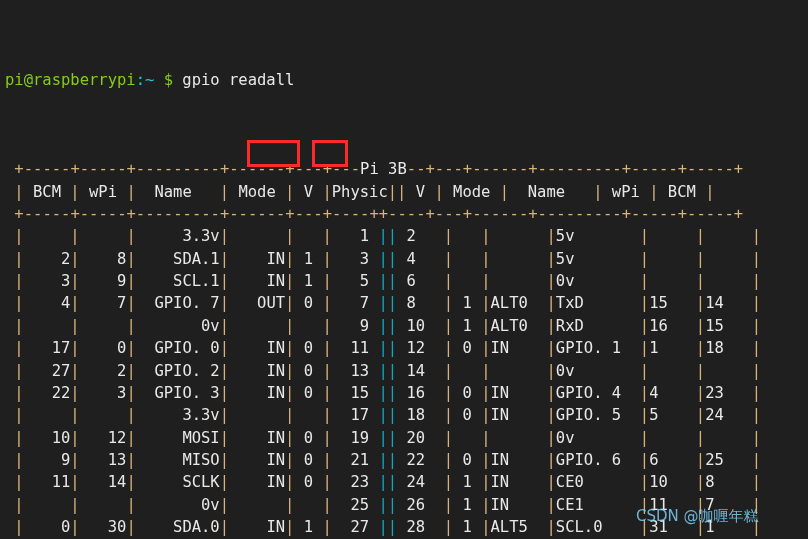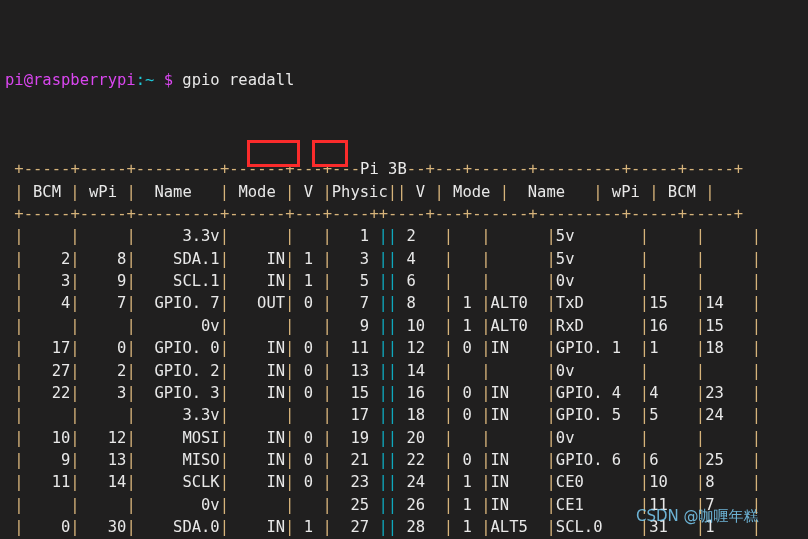--- a/index.html
+++ b/index.html
@@ -20,21 +20,21 @@
     letter-spacing: 0px;
   }
   #term {
     position: absolute;
     left: 5px;
     top: 2px;
     white-space: pre;
   }
   .row { height: 22.35px; white-space: pre; }
 
-  .c-green  { color: #d946ef; }
+  .c-green  { color: #84cc16; }
   .c-cyan   { color: #1ec8d8; }
   .c-white  { color: #e8e8e8; }
   .c-pipe   { color: #d6b37a; }
   .c-mid    { color: #0fa8bd; }
   .c-border { color: #d6b37a; }
   .c-title  { color: #eaeaea; }
 
   .hl-box {
     position: absolute;
     border: 3px solid #fb2b2b;

